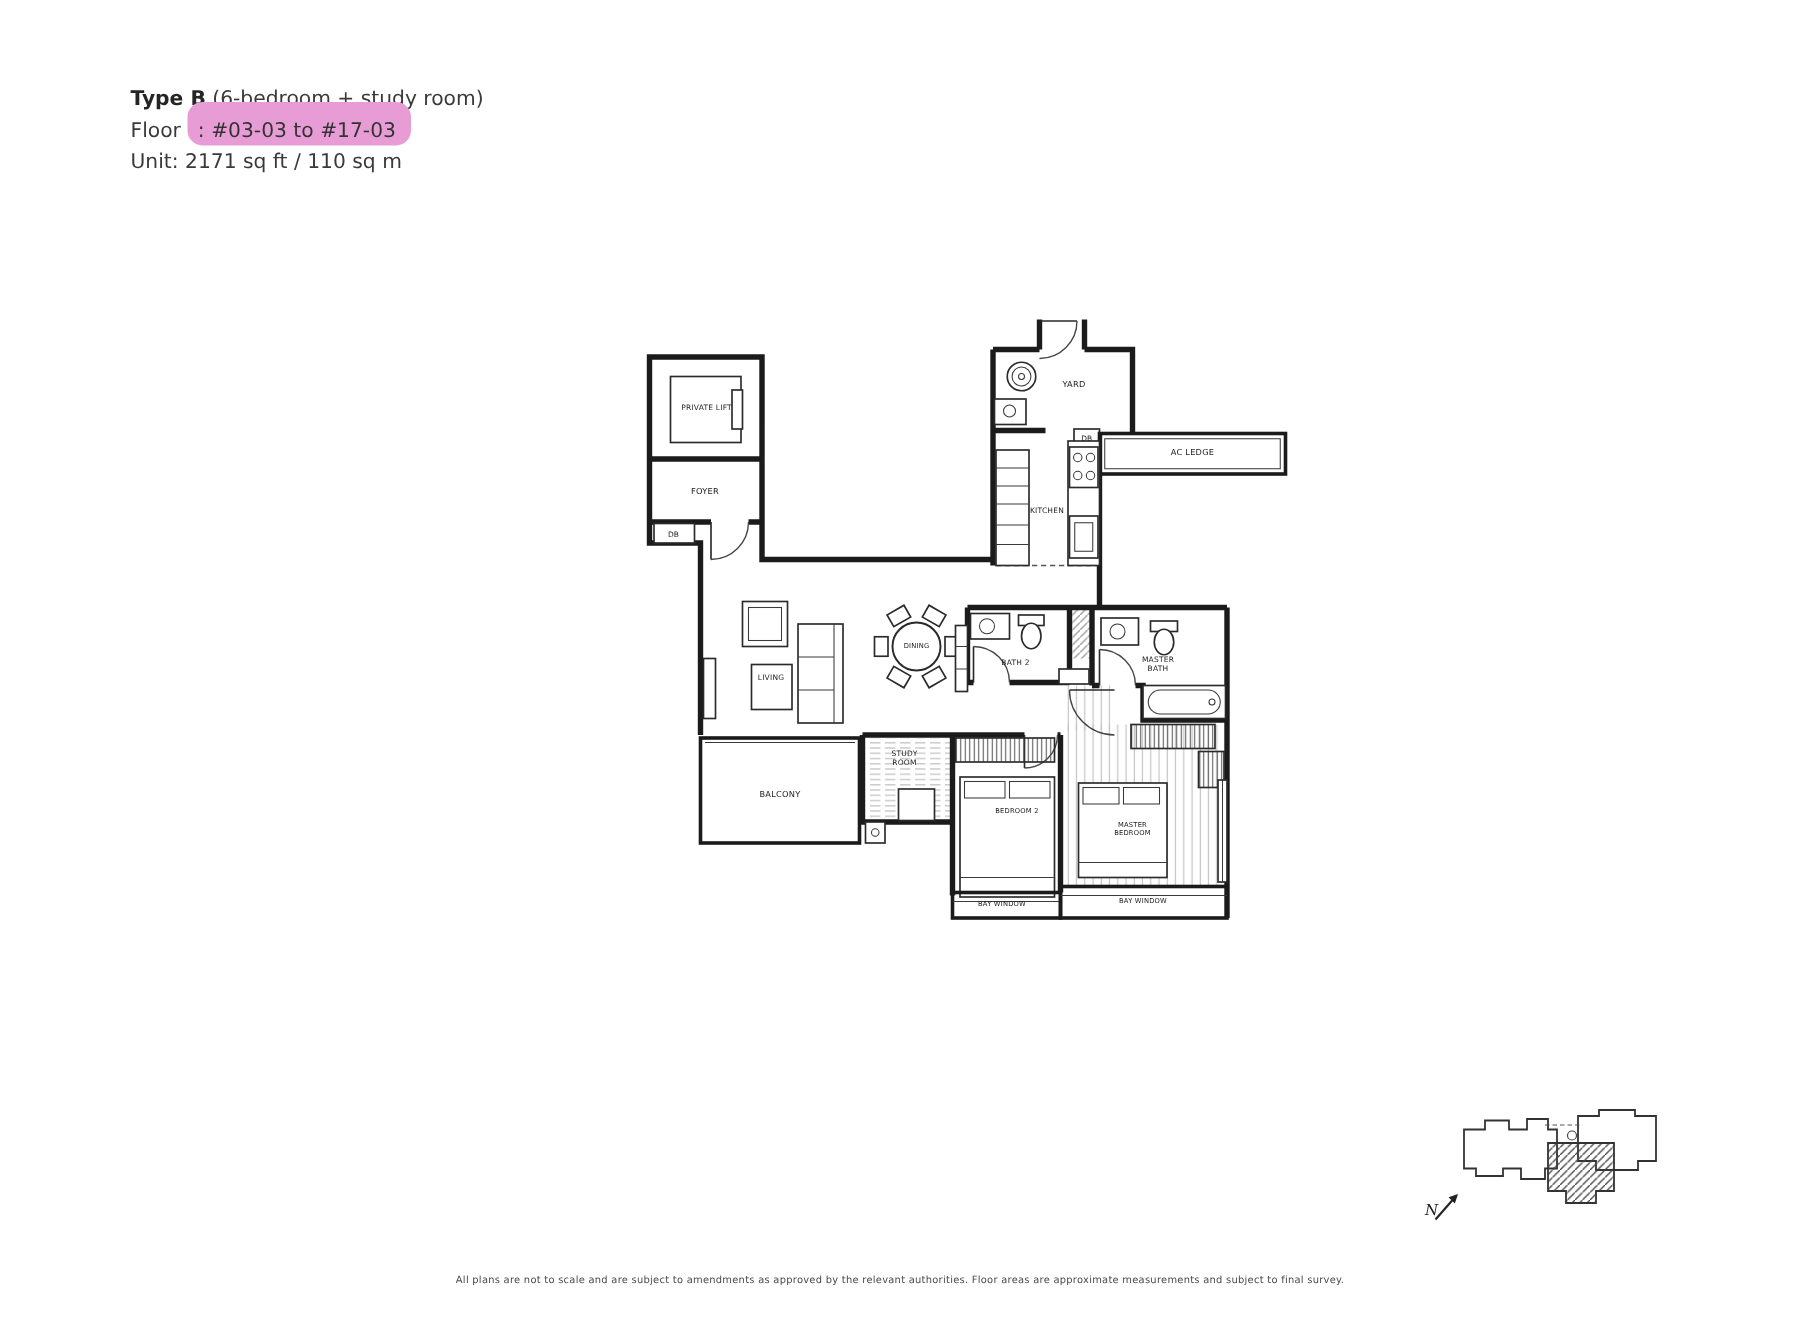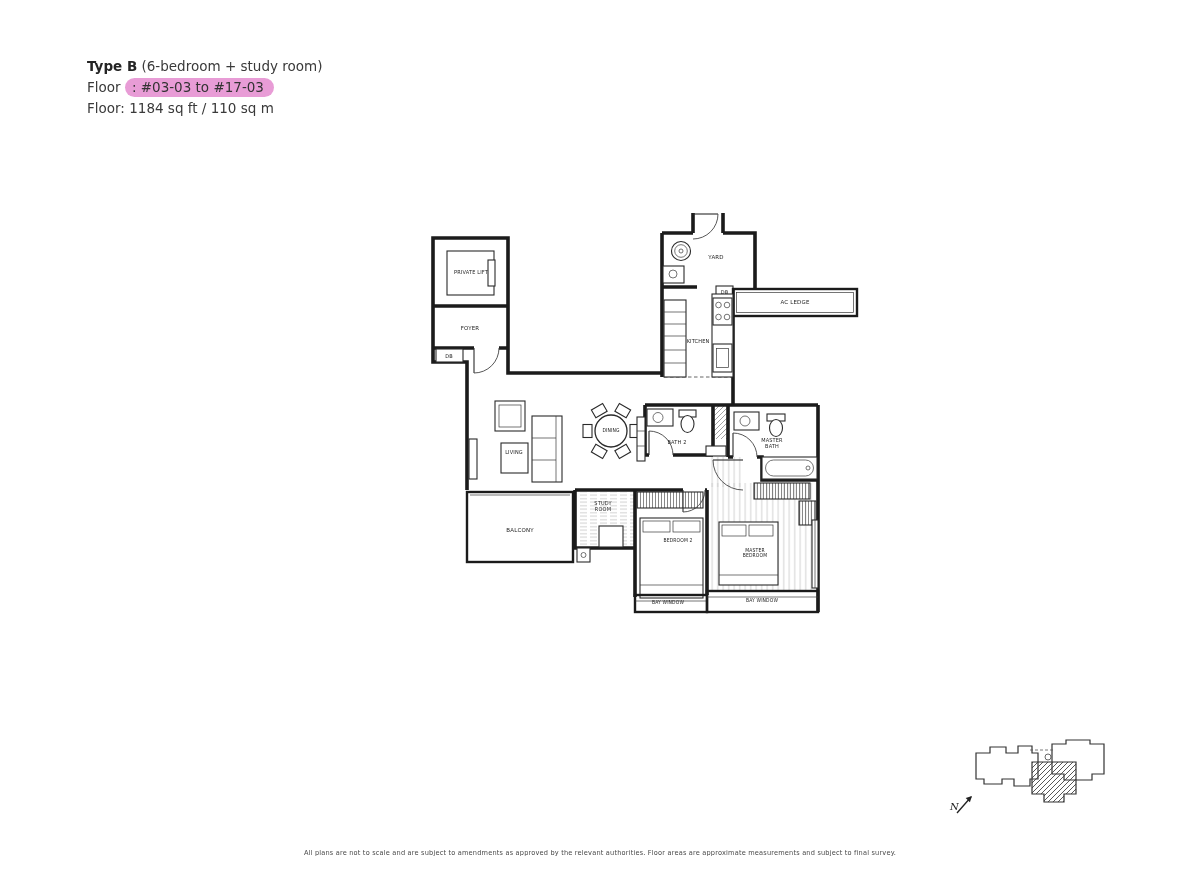--- a/index.html
+++ b/index.html
@@ -1,21 +1,21 @@
 <!DOCTYPE html>
 <html><head>
 <meta charset="utf-8">
 <style>
   html,body{margin:0;padding:0;background:#ffffff;}
   .page{position:relative;width:1199px;height:882px;background:#fff;overflow:hidden;
         font-family:"DejaVu Sans",sans-serif;color:#222;}
   
   .hdr{position:absolute;left:87px;top:56px;font-size:13.5px;line-height:21px;color:#3a3a3a;}
   .hdr .b{font-weight:bold;color:#252525;margin-top:40px;}
-  .pill{background:#e89cd6;border-radius:10px;padding:1px 10px 2px 7px;color:#333;}
+  .pill{background:#e89cd6;border-radius:10px;padding:11px 10px 2px 7px;color:#333;}
   
   svg{position:absolute;left:0;top:0;}
   .w4{stroke:#1b1b1b;stroke-width:3.6;fill:none;stroke-linecap:butt;}
   .w25{stroke:#1b1b1b;stroke-width:2.4;fill:none;}
   .thin{stroke:#2a2a2a;stroke-width:1.1;fill:#fff;}
   .thinNF{stroke:#2a2a2a;stroke-width:1.1;fill:none;}
   .hair{stroke:#3a3a3a;stroke-width:0.7;fill:none;}
   .arc{stroke:#444;stroke-width:0.9;fill:none;}
   .dash{stroke:#555;stroke-width:0.9;fill:none;stroke-dasharray:3.5 2.5;}
   
@@ -30,21 +30,21 @@
               white-space:nowrap;font-size:11px;color:#4a4a4a;letter-spacing:.3px;}
 </style>
 </head>
 <body>
 
 <div class="page">
 
   <div class="hdr">
     <div><span class="b">Type B</span><span> (6-bedroom + study room)</span></div>
     <div><span>Floor </span><span class="pill" style="background-color: rgb(232, 156, 214);"><span>:</span> <span>#03-03 to #17-03</span></span></div>
-    <div><span>Floor:</span> <span>1184 sq ft / 110 sq m</span></div>
+    <div><span>Unit:</span> <span>2171 sq ft / 110 sq m</span></div>
   </div>
 
   <svg width="1199" height="882" viewBox="0 0 1199 882">
     <defs>
       <pattern id="comb" width="3" height="8" patternUnits="userSpaceOnUse">
         <path d="M1.5,0 V8" stroke="#555" stroke-width="0.7"></path>
       </pattern>
       <pattern id="wood" width="5.5" height="12" patternUnits="userSpaceOnUse">
         <path d="M2.7,0 V12" stroke="#c4c4c4" stroke-width="0.8"></path>
       </pattern>

